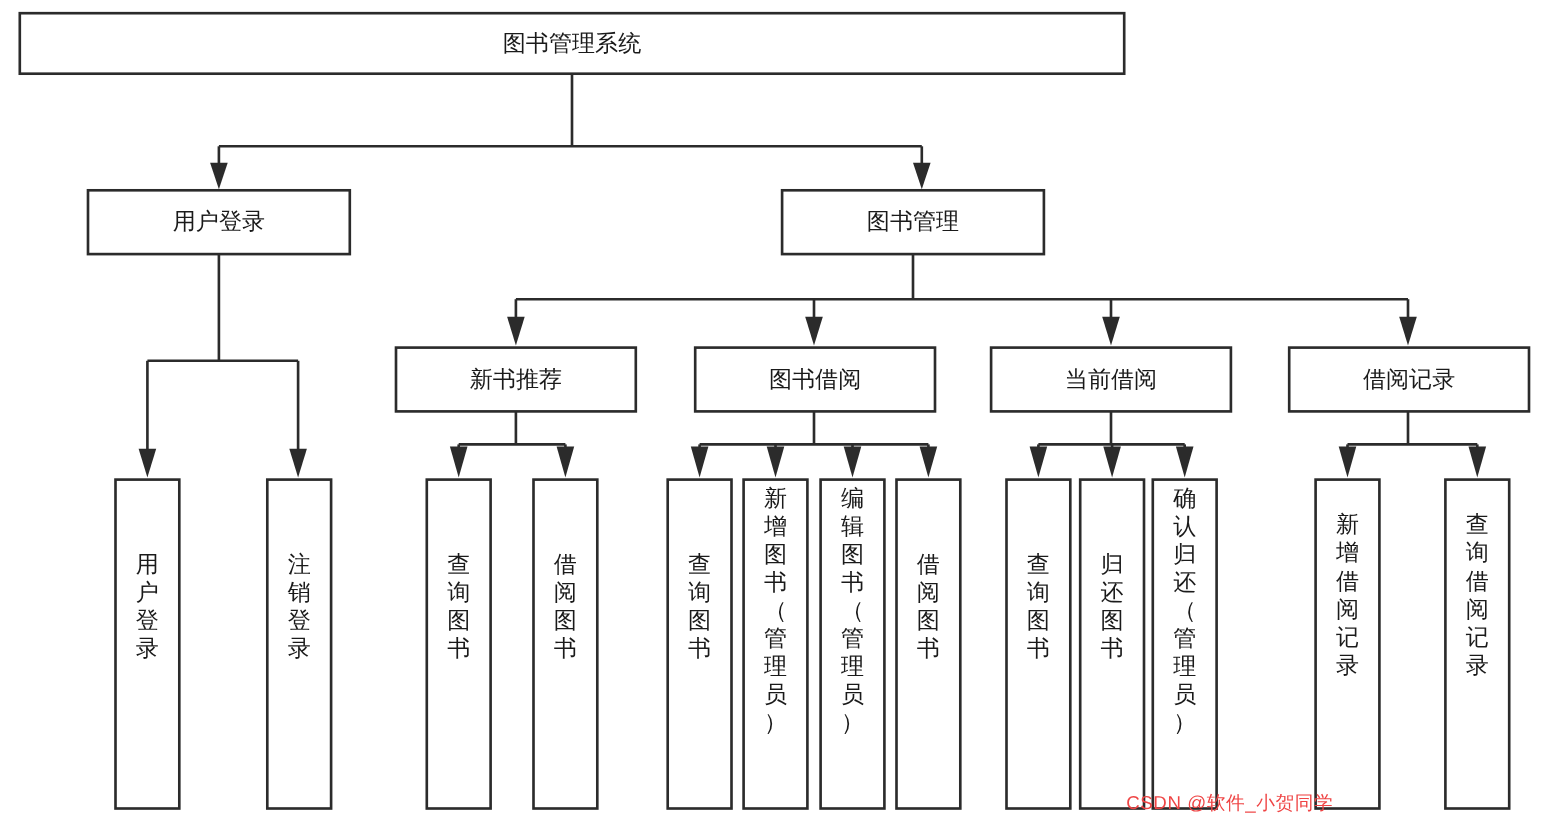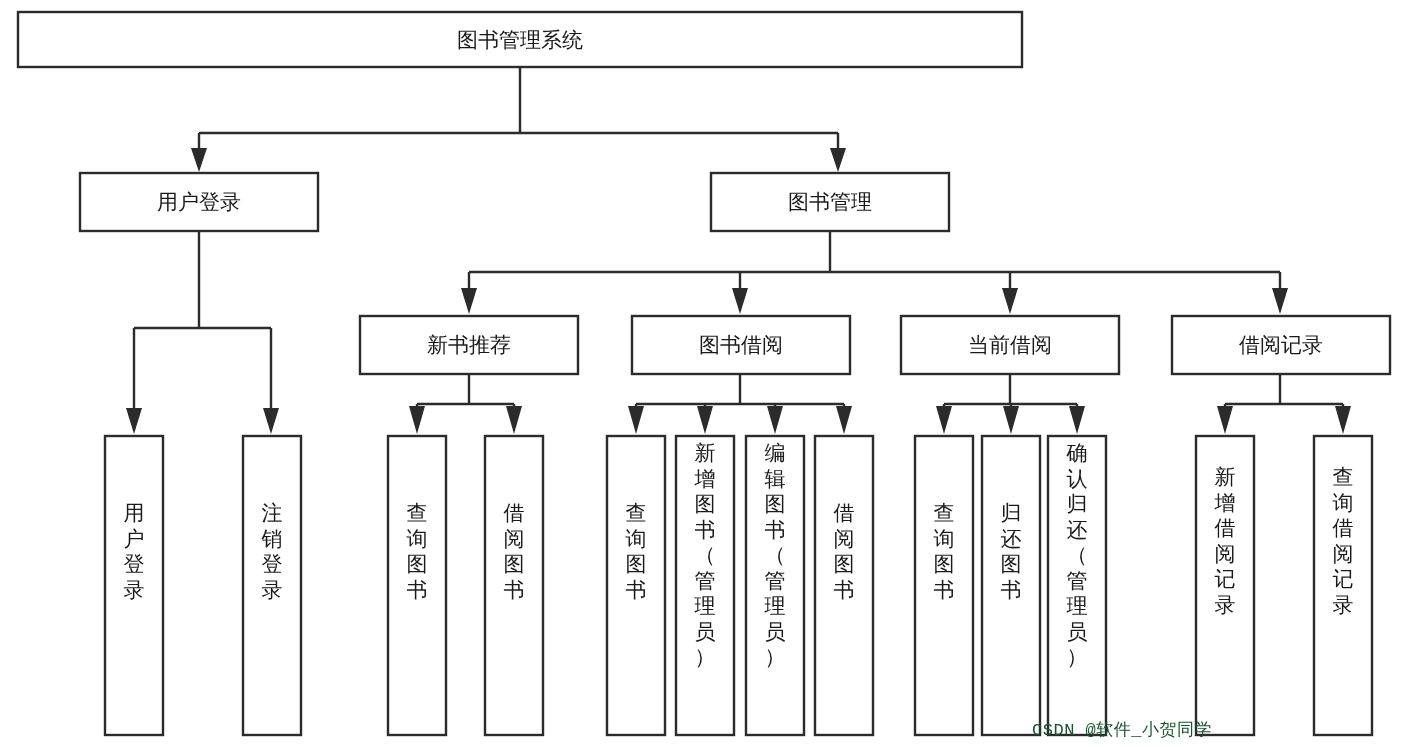--- a/index.html
+++ b/index.html
@@ -52,23 +52,23 @@
   .node-label-v {
     font-family: "Liberation Sans", "DejaVu Sans", sans-serif;
     font-size: 21px;
     fill: #1a1a1a;
     text-anchor: middle;
   }
   .watermark {
     position: absolute;
     right: 10px;
     bottom: 6px;
-    font-family: Liberation Mono, monospace;
+    font-family: Liberation Sans, sans-serif;
     font-size: 17px;
-    color: #14532d;
+    color: #ef4444;
     white-space: nowrap;
     letter-spacing: 0.5px;
     user-select: none;
   }
 </style>
 </head>
 <body>
 
 <div id="diagram-root">
 

